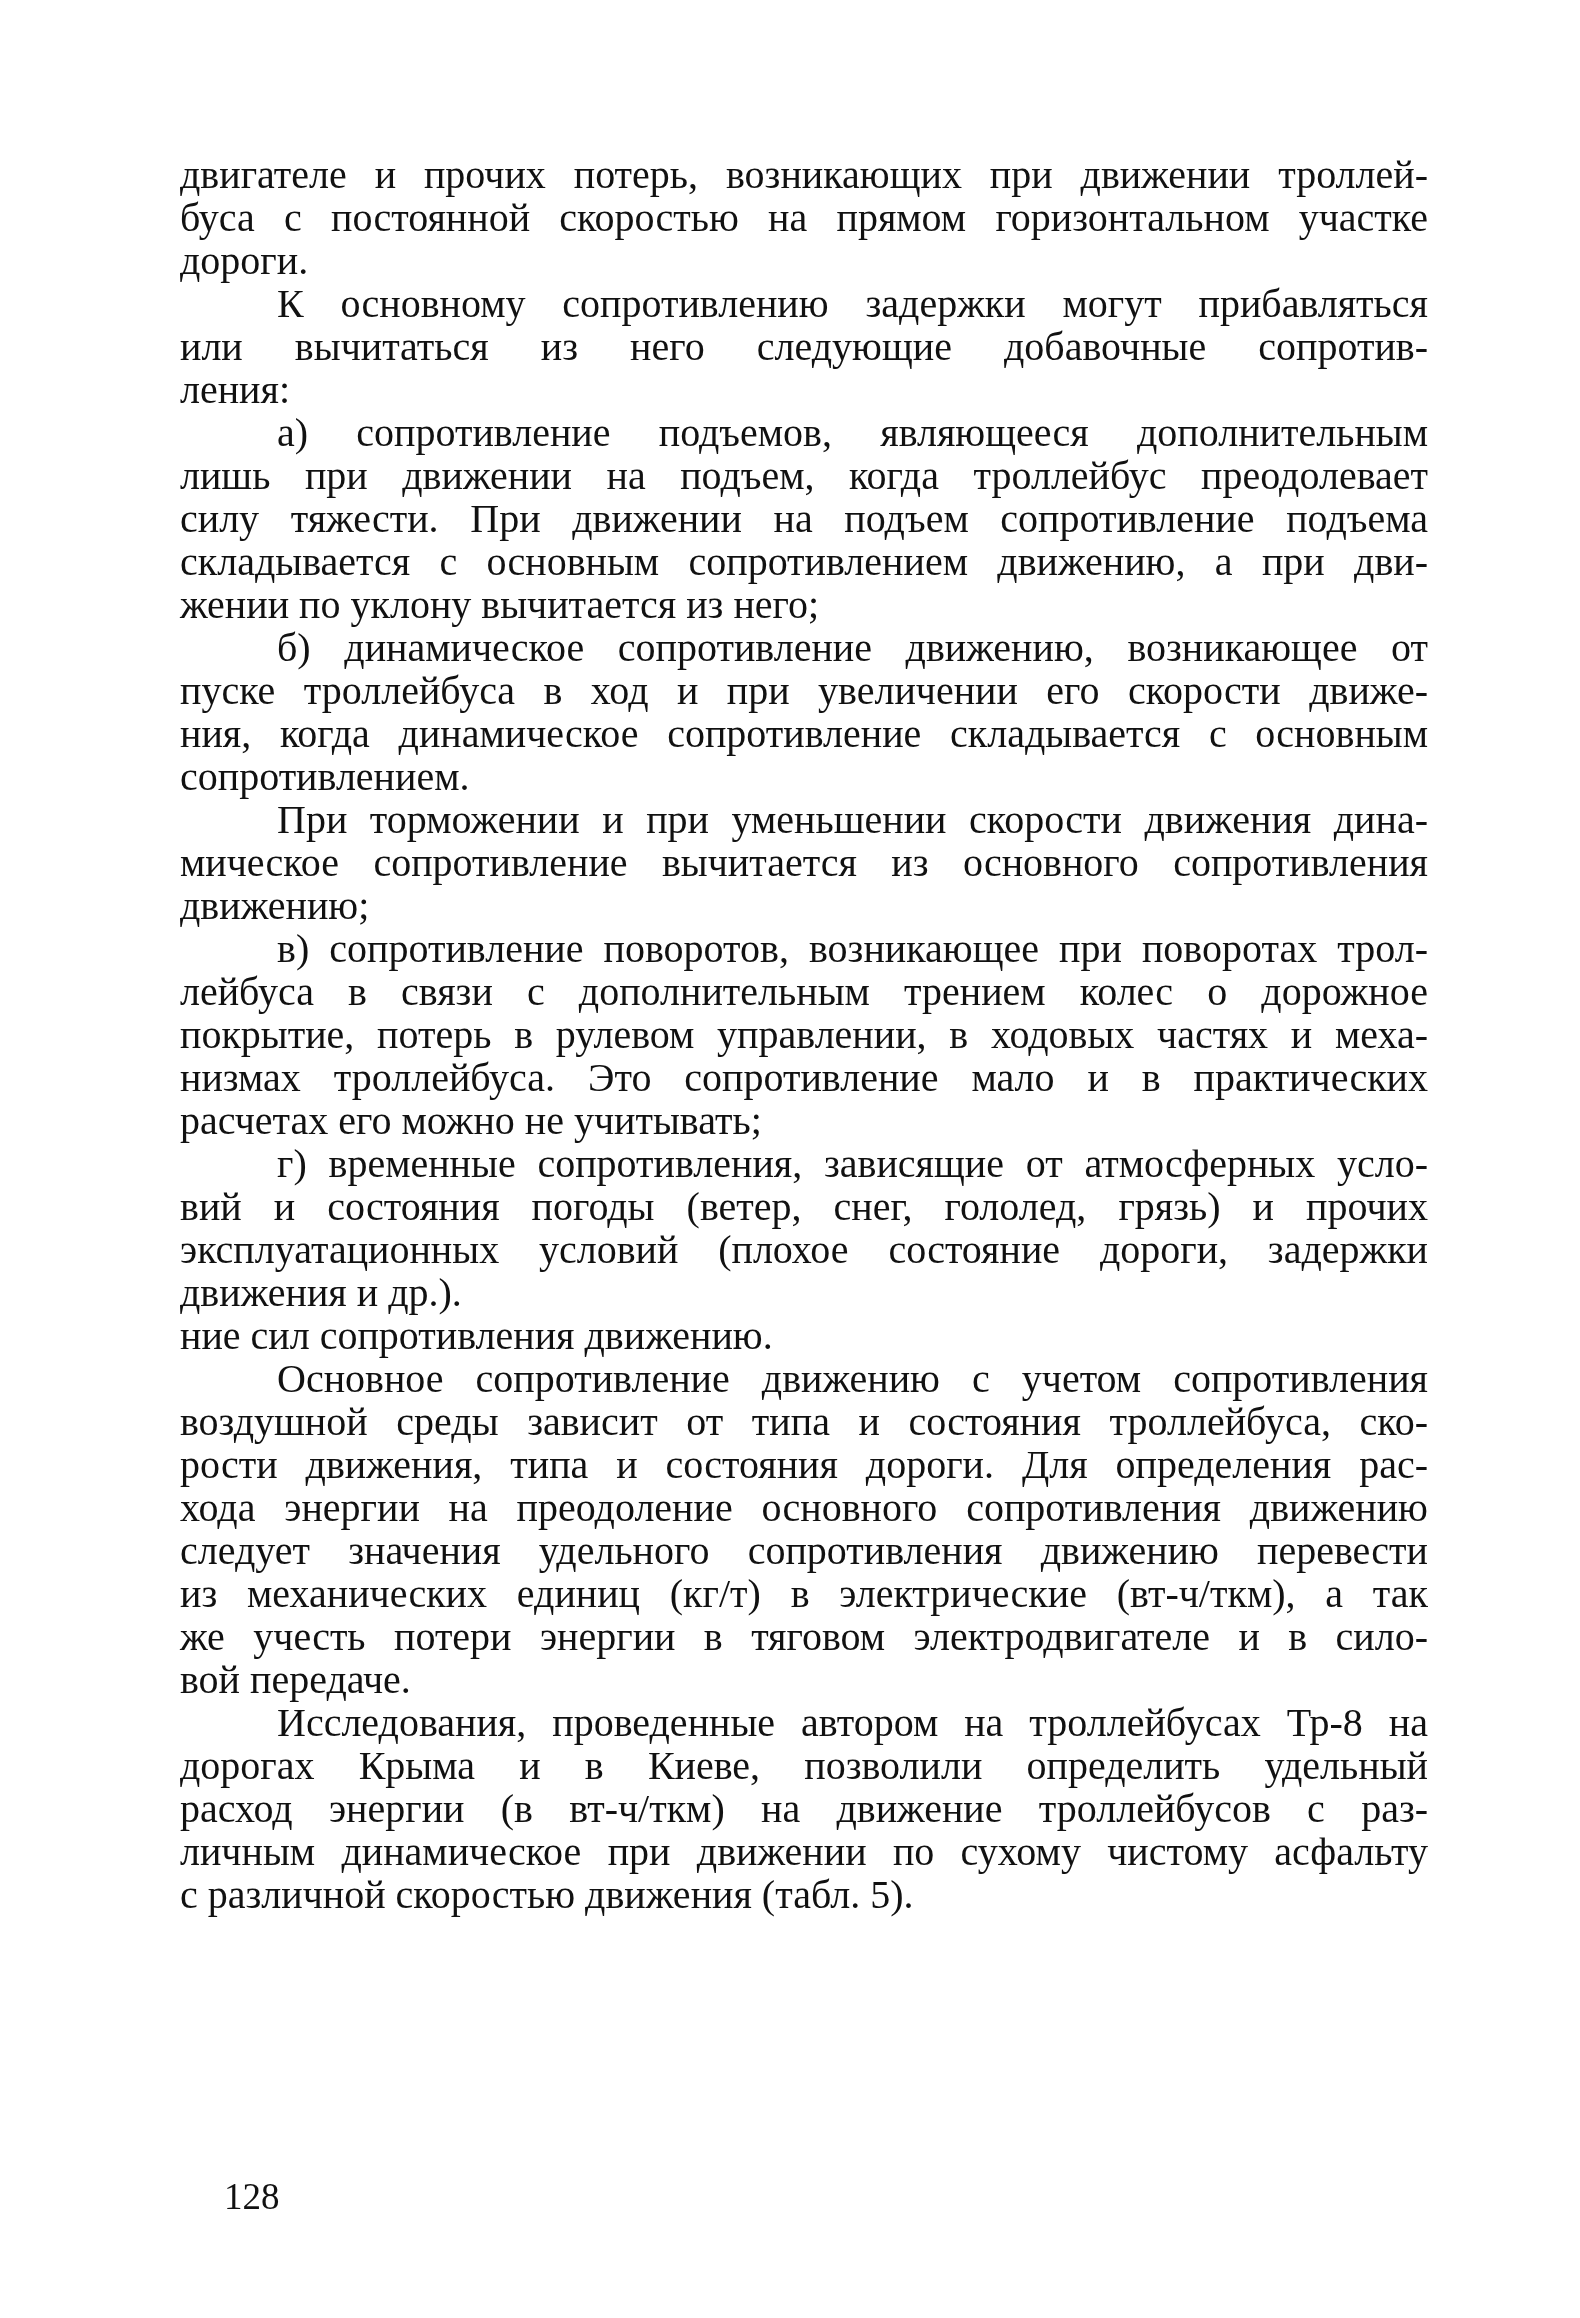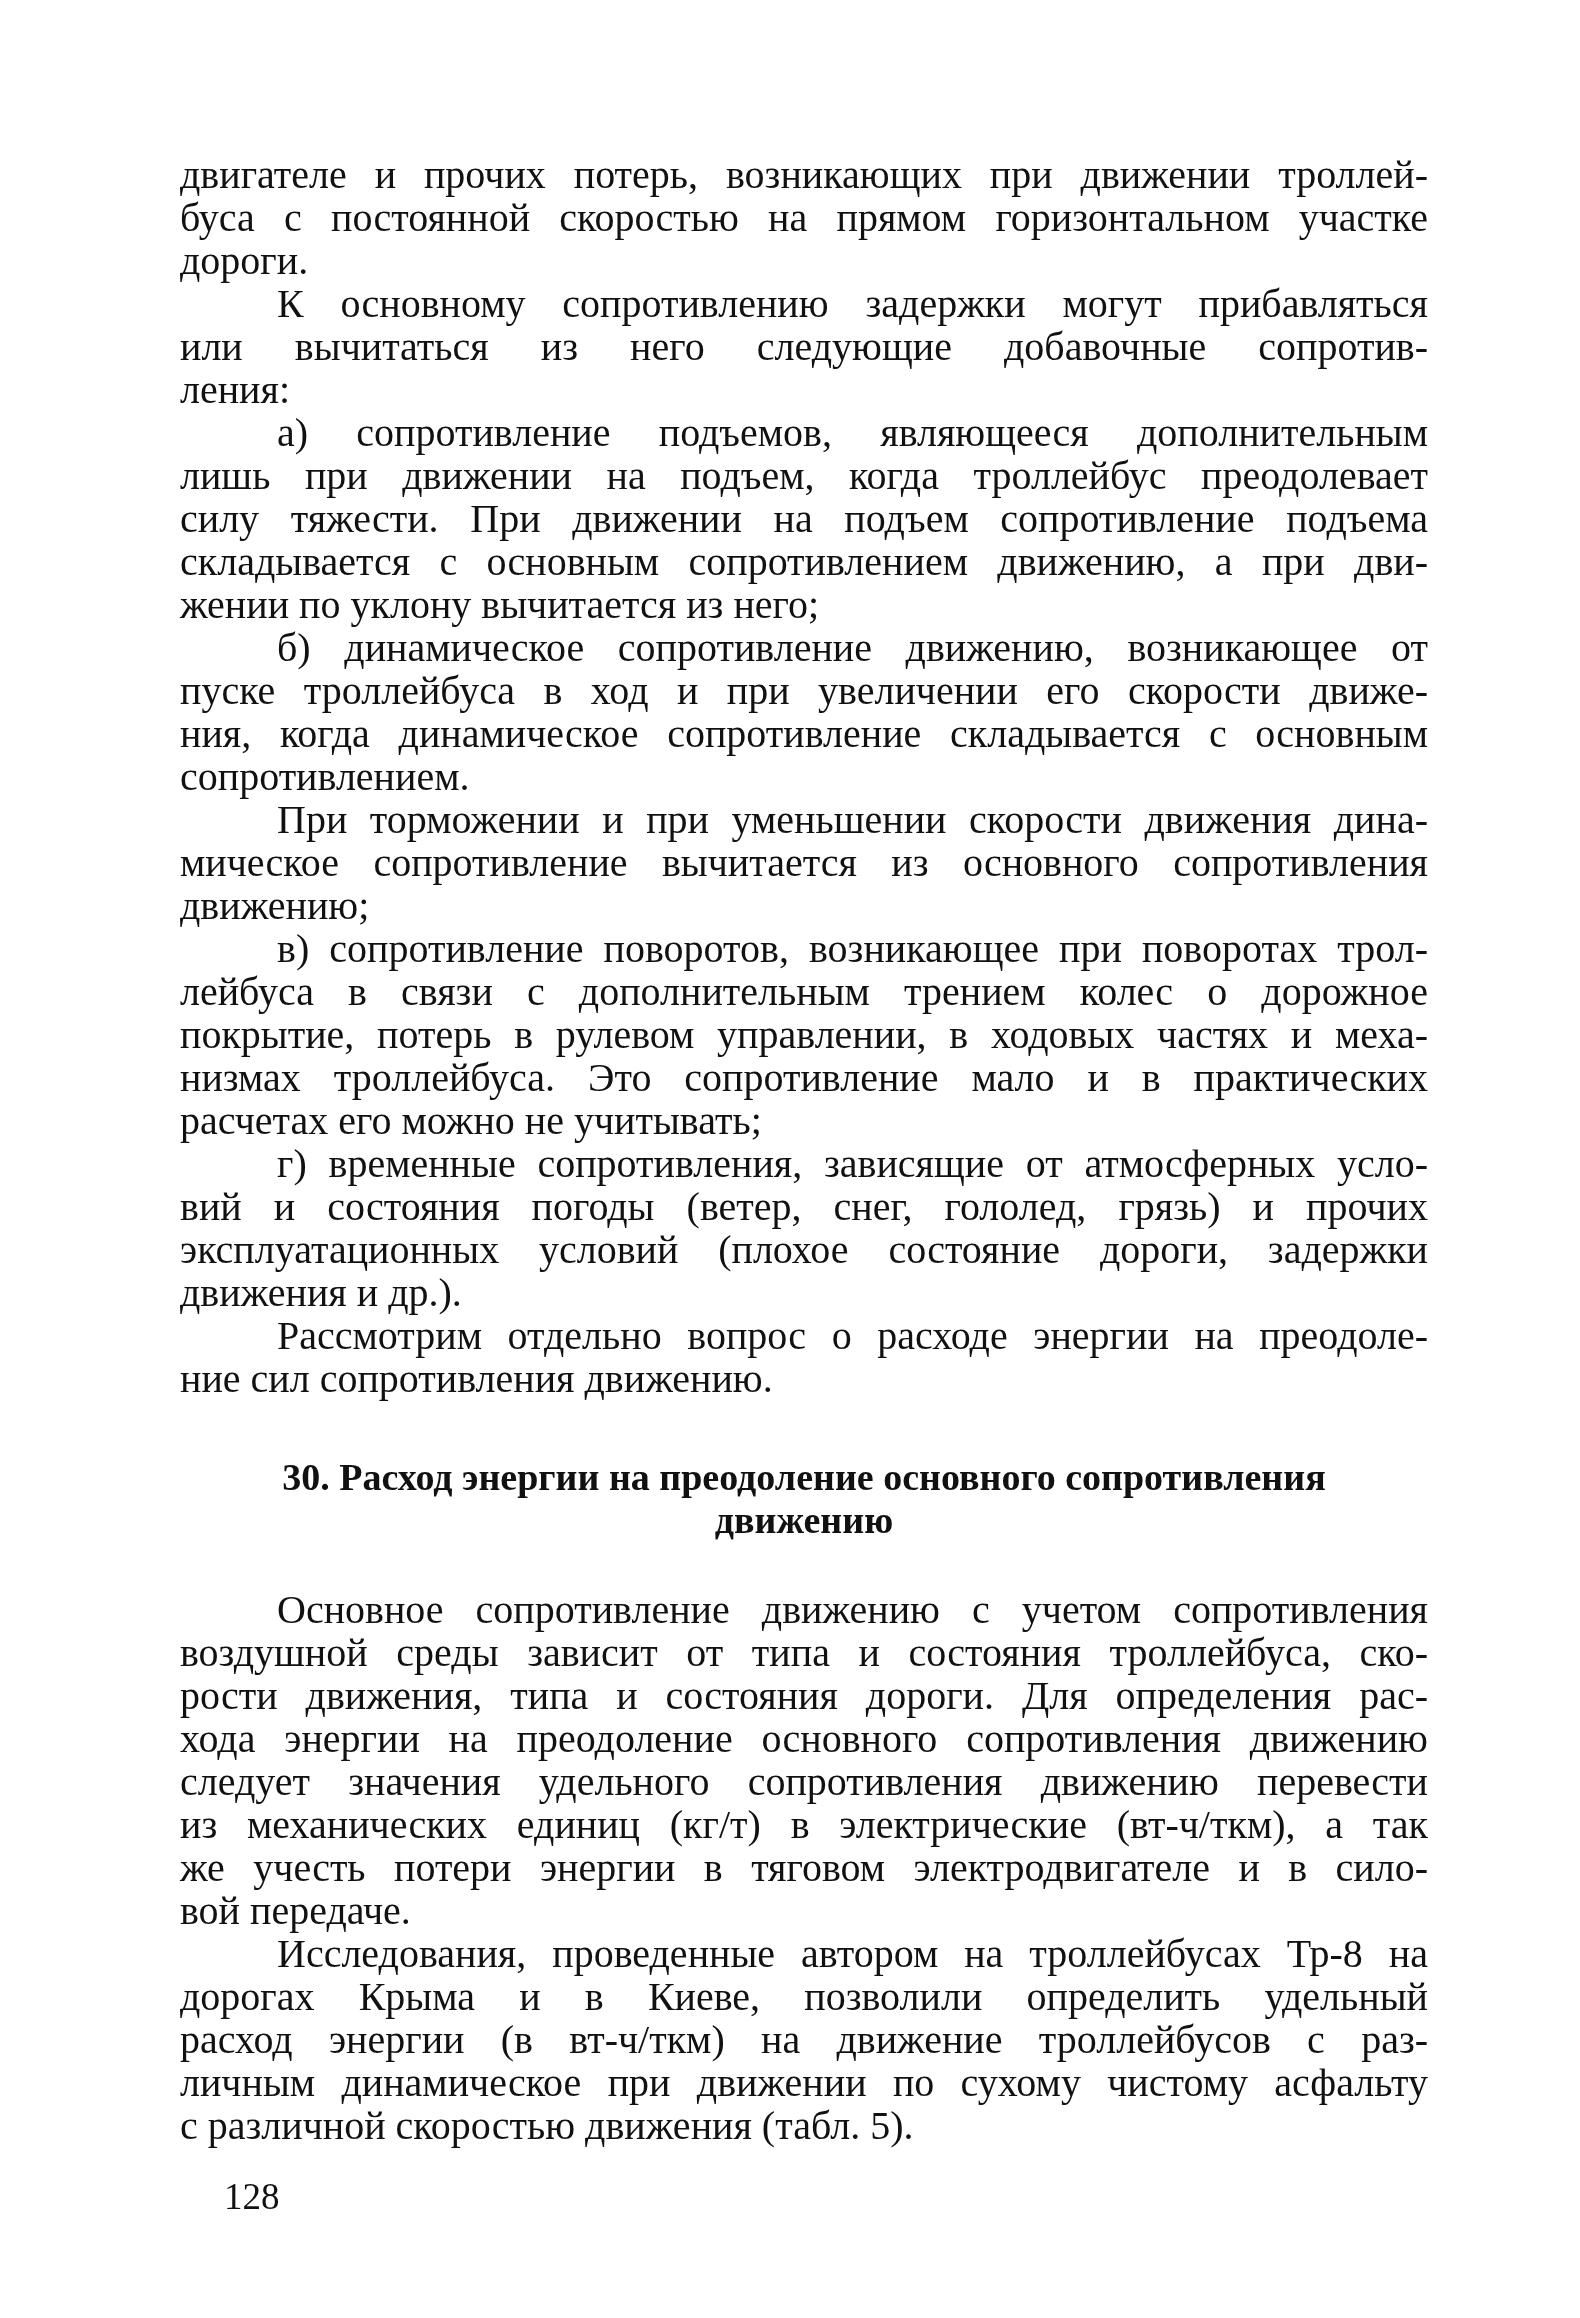--- a/index.html
+++ b/index.html
@@ -63,26 +63,21 @@
       <span class="line">низмах троллейбуса. Это сопротивление мало и в практических</span>
       <span class="line last">расчетах его можно не учитывать;</span>
     </div>
     <div class="para">
       <span class="line indent">г) временные сопротивления, зависящие от атмосферных усло-</span>
       <span class="line">вий и состояния погоды (ветер, снег, гололед, грязь) и прочих</span>
       <span class="line">эксплуатационных условий (плохое состояние дороги, задержки</span>
       <span class="line last">движения и др.).</span>
     </div>
     <div class="para">
-      <span class="line indent">Рассмотрим отдельно вопрос о расходе энергии на преодоле-</span>
       <span class="line last">ние сил сопротивления движению.</span>
-    </div>
-    <div class="heading">
-      <span class="line">30. Расход энергии на преодоление основного сопротивления</span>
-      <span class="line last">движению</span>
     </div>
     <div class="para">
       <span class="line indent">Основное сопротивление движению с учетом сопротивления</span>
       <span class="line">воздушной среды зависит от типа и состояния троллейбуса, ско-</span>
       <span class="line">рости движения, типа и состояния дороги. Для определения рас-</span>
       <span class="line">хода энергии на преодоление основного сопротивления движению</span>
       <span class="line">следует значения удельного сопротивления движению перевести</span>
       <span class="line">из механических единиц (кг/т) в электрические (вт-ч/ткм), а так</span>
       <span class="line">же учесть потери энергии в тяговом электродвигателе и в сило-</span>
       <span class="line last">вой передаче.</span>

